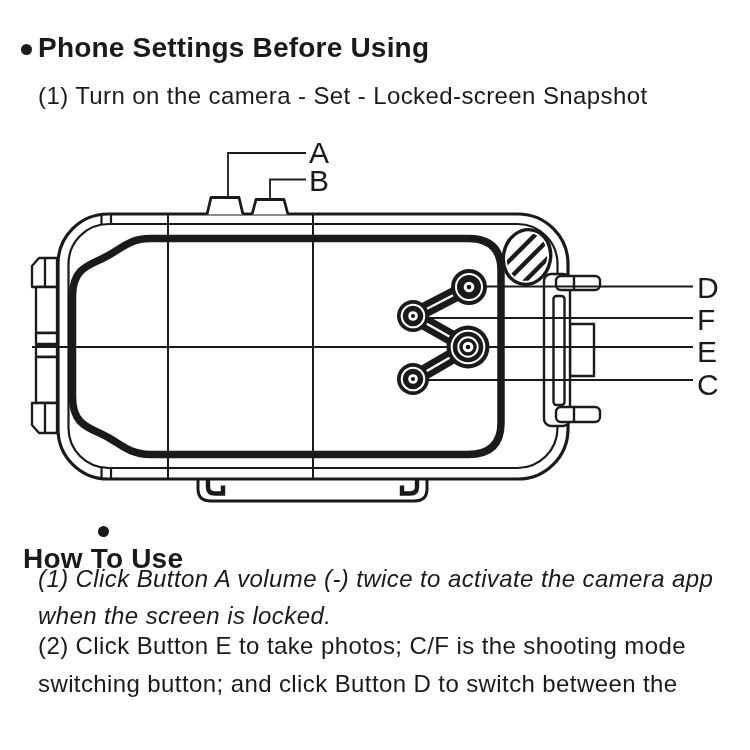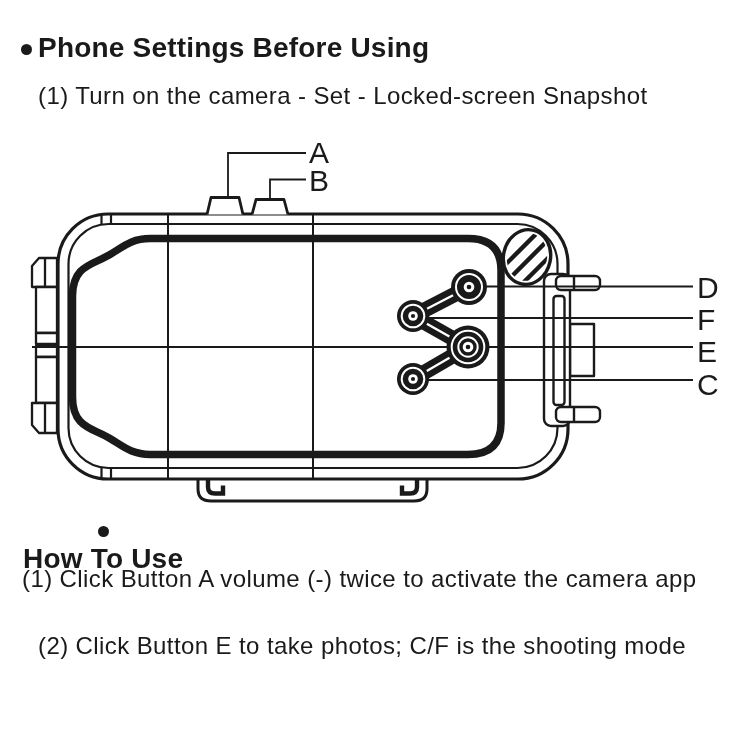--- a/index.html
+++ b/index.html
@@ -154,19 +154,21 @@
     <text x="697" y="362">E</text>
     <text x="697" y="395">C</text>
   </g>
 </svg>
 
 <div class="abs heading" style="left:23px;top:524px;flex-direction:column;">
   <span class="bullet"></span>
   <span>How To Use</span>
 </div>
 
-<div class="abs bodytext" style="left:22px;top:560px;">
+<div class="abs bodytext" style="left:38px;top:560px;font-style:italic;">
   <div>(1) Click Button A volume (-) twice to activate the camera app</div>
+  <div>when the screen is locked.</div>
 </div>
 
 <div class="abs bodytext h2sp" style="left:38px;top:627px;">
   <div>(2) Click Button E to take photos; C/F is the shooting mode</div>
+  <div>switching button; and click Button D to switch between the</div>
 </div>
 
 </body></html>

